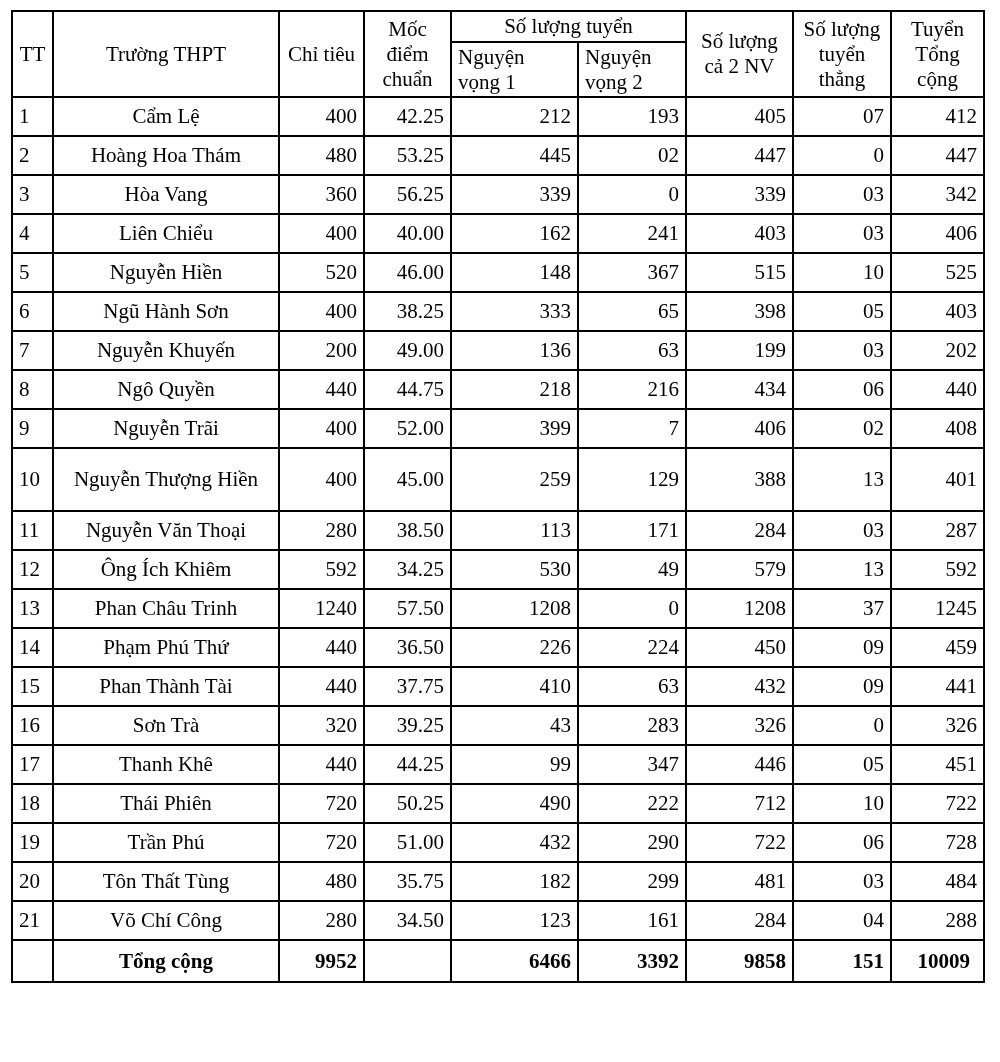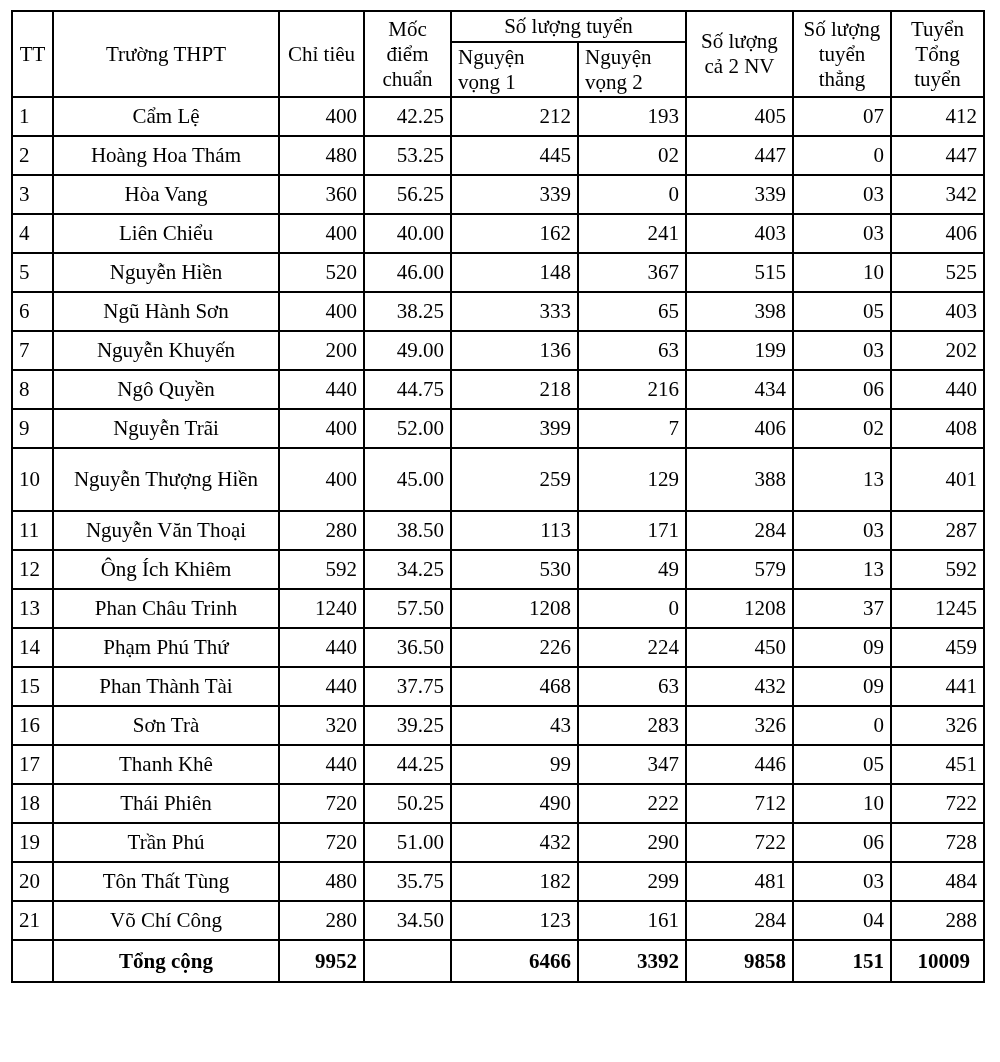--- a/index.html
+++ b/index.html
@@ -106,21 +106,21 @@
     </colgroup>
     <thead>
       <tr>
         <th class="h-tt" rowspan="2">TT</th>
         <th class="h-school" rowspan="2">Trường THPT</th>
         <th class="h-quota" rowspan="2">Chỉ tiêu</th>
         <th class="h-cutoff" rowspan="2">Mốc điểm chuẩn</th>
         <th class="h-count" colspan="2">Số lượng tuyển</th>
         <th class="h-both" rowspan="2">Số lượng cả 2 NV</th>
         <th class="h-direct" rowspan="2">Số lượng tuyển thẳng</th>
-        <th class="h-total" rowspan="2">Tuyển Tổng tuyển</th>
+        <th class="h-total" rowspan="2">Tuyển Tổng cộng</th>
       </tr>
       <tr>
         <th class="h-nv1">Nguyện vọng 1</th>
         <th class="h-nv2">Nguyện vọng 2</th>
       </tr>
     </thead>
     <tbody id="tbody">
         <tr>
           <td class="c-tt">1</td>
           <td class="c-school">Cẩm Lệ</td>
@@ -273,21 +273,21 @@
           <td class="c-num">224</td>
           <td class="c-num">450</td>
           <td class="c-num">09</td>
           <td class="c-num">459</td>
         </tr>
         <tr>
           <td class="c-tt">15</td>
           <td class="c-school">Phan Thành Tài</td>
           <td class="c-num">440</td>
           <td class="c-num">37.75</td>
-          <td class="c-num">468</td>
+          <td class="c-num">410</td>
           <td class="c-num">63</td>
           <td class="c-num">432</td>
           <td class="c-num">09</td>
           <td class="c-num">441</td>
         </tr>
         <tr>
           <td class="c-tt">16</td>
           <td class="c-school">Sơn Trà</td>
           <td class="c-num">320</td>
           <td class="c-num">39.25</td>

